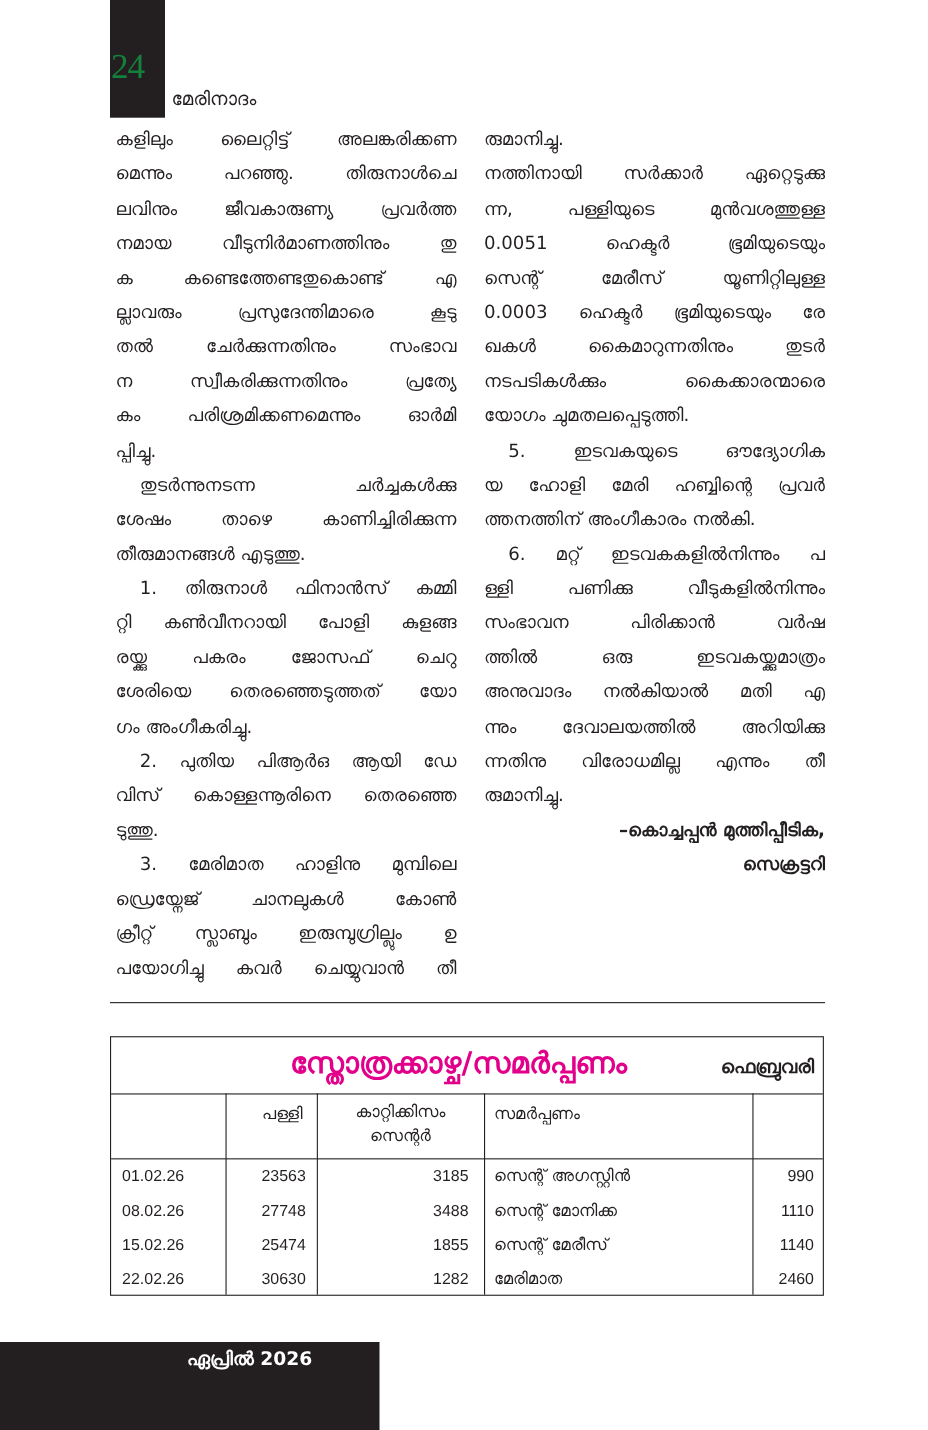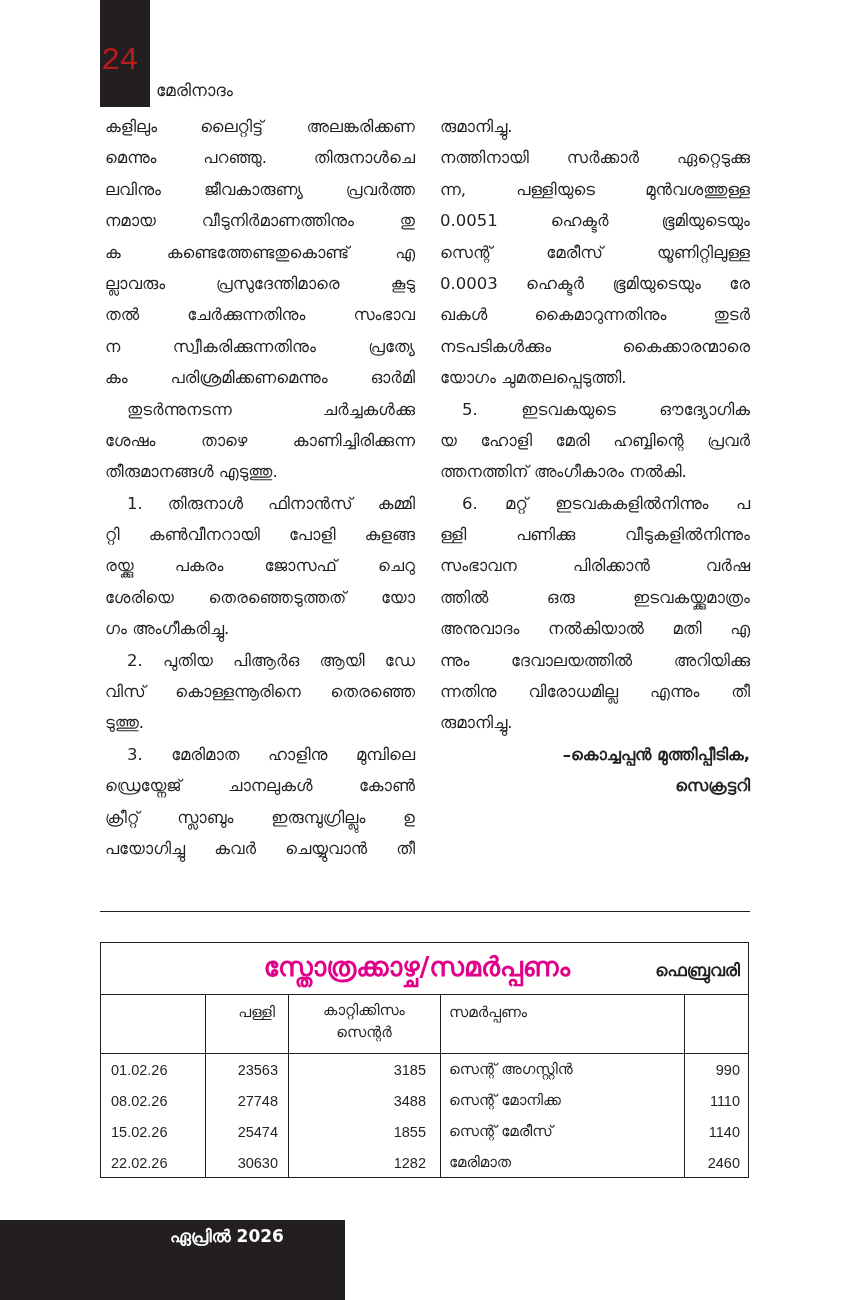--- a/index.html
+++ b/index.html
@@ -1,21 +1,21 @@
 <!DOCTYPE html>
 <html><head>
 <meta charset="utf-8">
 <style>
   html, body { margin: 0; padding: 0; background: #ffffff; }
   body { width: 844px; height: 1300px; position: relative; overflow: hidden;
          font-family: "DejaVu Sans", sans-serif; color: #231f20; }
 
   .page-num-block { position: absolute; left: 100px; top: 0; width: 50px; height: 107px; background: #231f20; }
-  .page-num { position: absolute; left: 101px; top: 42px; font-family: Liberation Mono, monospace;
-              font-size: 32px; color: #b91c1c; letter-spacing: -1px; }
+  .page-num { position: absolute; left: 101px; top: 42px; font-family: Liberation Serif, serif;
+              font-size: 32px; color: #15803d; letter-spacing: -1px; }
   .mag-name { position: absolute; left: 156px; top: 80px; font-size: 17px; color: #231f20; }
 
   .col { position: absolute; top: 111px; width: 310px; font-size: 16.5px; line-height: 31.4px; }
   .col.left { left: 105px; }
   .col.right { left: 440px; }
   .line { display: block; white-space: nowrap; text-align: justify; text-align-last: justify; height: 31.4px; overflow: visible; }
   .line.last { text-align-last: left; }
   .line.indent { padding-left: 22px; }
   .sig { display: block; text-align: right; font-weight: bold; white-space: nowrap; height: 31.4px; }
 
@@ -48,20 +48,21 @@
 <div class="col left">
   <span class="line">കളിലും ലൈറ്റിട്ട് അലങ്കരിക്കണ</span>
   <span class="line">മെന്നും പറഞ്ഞു. തിരുനാൾചെ</span>
   <span class="line">ലവിനും ജീവകാരുണ്യ പ്രവർത്ത</span>
   <span class="line">നമായ വീടുനിർമാണത്തിനും തു</span>
   <span class="line">ക കണ്ടെത്തേണ്ടതുകൊണ്ട് എ</span>
   <span class="line">ല്ലാവരും പ്രസുദേന്തിമാരെ കൂടു</span>
   <span class="line">തൽ ചേർക്കുന്നതിനും സംഭാവ</span>
   <span class="line">ന സ്വീകരിക്കുന്നതിനും പ്രത്യേ</span>
   <span class="line">കം പരിശ്രമിക്കണമെന്നും ഓർമി</span>
+  <span class="line last">പ്പിച്ചു.</span>
   <span class="line indent">തുടർന്നുനടന്ന ചർച്ചകൾക്കു</span>
   <span class="line">ശേഷം താഴെ കാണിച്ചിരിക്കുന്ന</span>
   <span class="line last">തീരുമാനങ്ങൾ എടുത്തു.</span>
   <span class="line indent">1. തിരുനാൾ ഫിനാൻസ് കമ്മി</span>
   <span class="line">റ്റി കൺവീനറായി പോളി കുളങ്ങ</span>
   <span class="line">രയ്ക്കു പകരം ജോസഫ് ചെറു</span>
   <span class="line">ശേരിയെ തെരഞ്ഞെടുത്തത് യോ</span>
   <span class="line last">ഗം അംഗീകരിച്ചു.</span>
   <span class="line indent">2. പുതിയ പിആർഒ ആയി ഡേ</span>
   <span class="line">വിസ് കൊള്ളന്നൂരിനെ തെരഞ്ഞെ</span>

